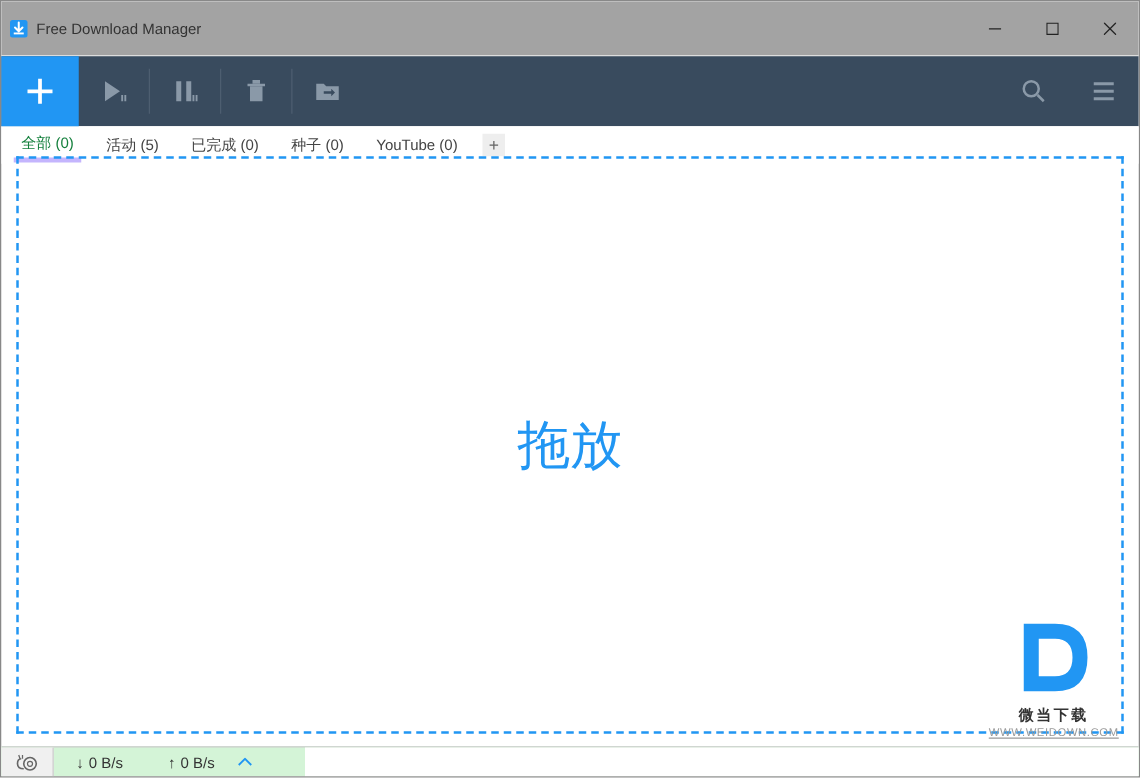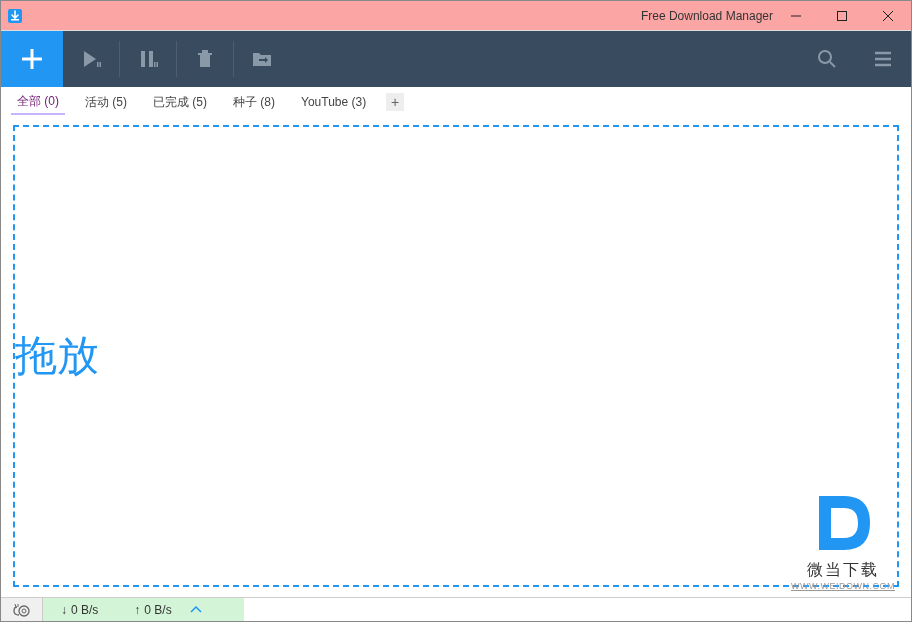--- a/index.html
+++ b/index.html
@@ -1,54 +1,54 @@
 <!DOCTYPE html>
 <html><head>
 <meta charset="utf-8">
 <style>
 * { margin: 0; padding: 0; box-sizing: border-box; font-family: "Microsoft YaHei", "Segoe UI", Arial, sans-serif; }
 body { width: 912px; height: 622px; background: #fff; overflow: hidden; position: relative; border: 1px solid #888; }
 
 
-.titlebar { height: 30px; background: #fca5a5; display: flex; align-items: center; padding-left: 6px; border-bottom: 1px solid #ddd; text-align: right; }
+.titlebar { height: 44px; background: #a3a3a3; display: flex; align-items: center; padding-left: 6px; border-bottom: 1px solid #ddd; }
 .titlebar .icon { width: 16px; height: 16px; margin-right: 6px; }
 .titlebar .title { font-size: 12px; color: #333; flex: 1; }
 .titlebar .winbtn { width: 46px; height: 29px; display: flex; align-items: center; justify-content: center; }
 .titlebar .winbtn svg { display: block; }
 
 
 .toolbar { height: 56px; background: #394b5e; display: flex; align-items: stretch; }
 .addbtn { width: 62px; background: #2196f3; display: flex; align-items: center; justify-content: center; cursor: pointer; }
 .toolbtn { width: 56px; display: flex; align-items: center; justify-content: center; cursor: pointer; }
 .toolbar .spacer { flex: 1; }
 .tool-icon { fill: #8a99a8; }
 .tool-sep { width: 1px; background: #4d5e70; margin: 10px 0; }
 
 
 .tabstrip { height: 30px; display: flex; align-items: center; padding: 0 10px; gap: 14px; font-size: 12px; color: #444; background: #fff; }
 .tab { padding: 3px 6px; cursor: pointer; }
-.tab.active { border-bottom: 2px solid #c4b5fd; color: #701a75; }
+.tab.active { border-bottom: 4px solid #c4b5fd; color: #15803d; }
 .tab-add { width: 18px; height: 18px; display: flex; align-items: center; justify-content: center; background: #eee; cursor: pointer; font-size: 14px; color: #666; }
 
 
-.droparea { position: absolute; left: 12px; right: 12px; top: 124px; bottom: 34px; border: 2px dashed #2196f3; display: flex; align-items: center; gap: 12px; }
+.droparea { position: absolute; left: 12px; right: 12px; top: 124px; bottom: 34px; border: 2px dashed #2196f3; display: flex; align-items: center; justify-content: center; gap: 12px; }
 .drop-title { font-size: 42px; color: #2196f3; font-weight: 300; }
 .drop-sub { font-size: 20px; color: #2196f3; font-weight: 300; }
 
 
 .statusbar { position: absolute; bottom: 0; left: 0; right: 0; height: 24px; border-top: 1px solid #ccc; background: #d4f4d7; display: flex; align-items: center; font-size: 12px; color: #333; }
 .snail { width: 42px; height: 100%; background: #f0f0f0; border-right: 1px solid #ccc; display: flex; align-items: center; justify-content: center; }
 .speed { padding: 0 18px; display: flex; align-items: center; gap: 4px; }
 .chev { margin-left: auto; margin-right: 20px; color: #2196f3; font-size: 12px; cursor: pointer; }
 .statusbar .remainder { flex: 1; background: #fff; height: 100%; border-left: 0; margin-left: 12px; }
 .stat-green { display: flex; align-items: center; height: 100%; padding-right: 10px; }
 
 
 .watermark { position: absolute; right: 16px; bottom: 30px; text-align: center; pointer-events: none; }
-.watermark .txt { font-size: 16px; font-weight: normal; color: #333; letter-spacing: 2px; margin-top: -6px; }
+.watermark .txt { font-size: 12px; font-weight: bold; color: #333; letter-spacing: 2px; margin-top: -6px; }
 .watermark .url { font-size: 9px; color: #999; letter-spacing: 0.5px; text-decoration: underline; }
 </style>
 </head>
 <body>
 
 <div class="titlebar">
   <span class="icon">
     <svg width="16" height="16" viewBox="0 0 16 16">
         <rect x="1" y="1" width="14" height="14" rx="2" fill="#2196f3"></rect>
         <path d="M8 3 L8 9 M5 7 L8 10 L11 7" stroke="#fff" stroke-width="1.6" fill="none" stroke-linecap="round"></path>
@@ -124,23 +124,23 @@
         <line x1="3" y1="5" x2="19" y2="5" stroke="#8a99a8" stroke-width="2.5"></line>
         <line x1="3" y1="11" x2="19" y2="11" stroke="#8a99a8" stroke-width="2.5"></line>
         <line x1="3" y1="17" x2="19" y2="17" stroke="#8a99a8" stroke-width="2.5"></line>
       </svg>
   </div>
 </div>
 
 <div class="tabstrip">
   <div class="tab active">全部 (0)</div>
   <div class="tab">活动 (5)</div>
-  <div class="tab">已完成 (5)</div>
-  <div class="tab">种子 (8)</div>
-  <div class="tab">YouTube (3)</div>
+  <div class="tab">已完成 (0)</div>
+  <div class="tab">种子 (0)</div>
+  <div class="tab">YouTube (0)</div>
   <div class="tab-add">+</div>
 </div>
 
 <div class="droparea">
   <div class="drop-title">拖放</div>
 </div>
 
 <div class="watermark">
   <svg width="78" height="78" viewBox="0 0 78 78">
     <path d="M15 12 L40 12 Q66 12 66 39 Q66 66 40 66 L15 66 L15 54 L40 54 Q54 54 54 39 Q54 24 40 24 L27 24 L27 66 L15 66 Z" fill="#2196f3"></path>

